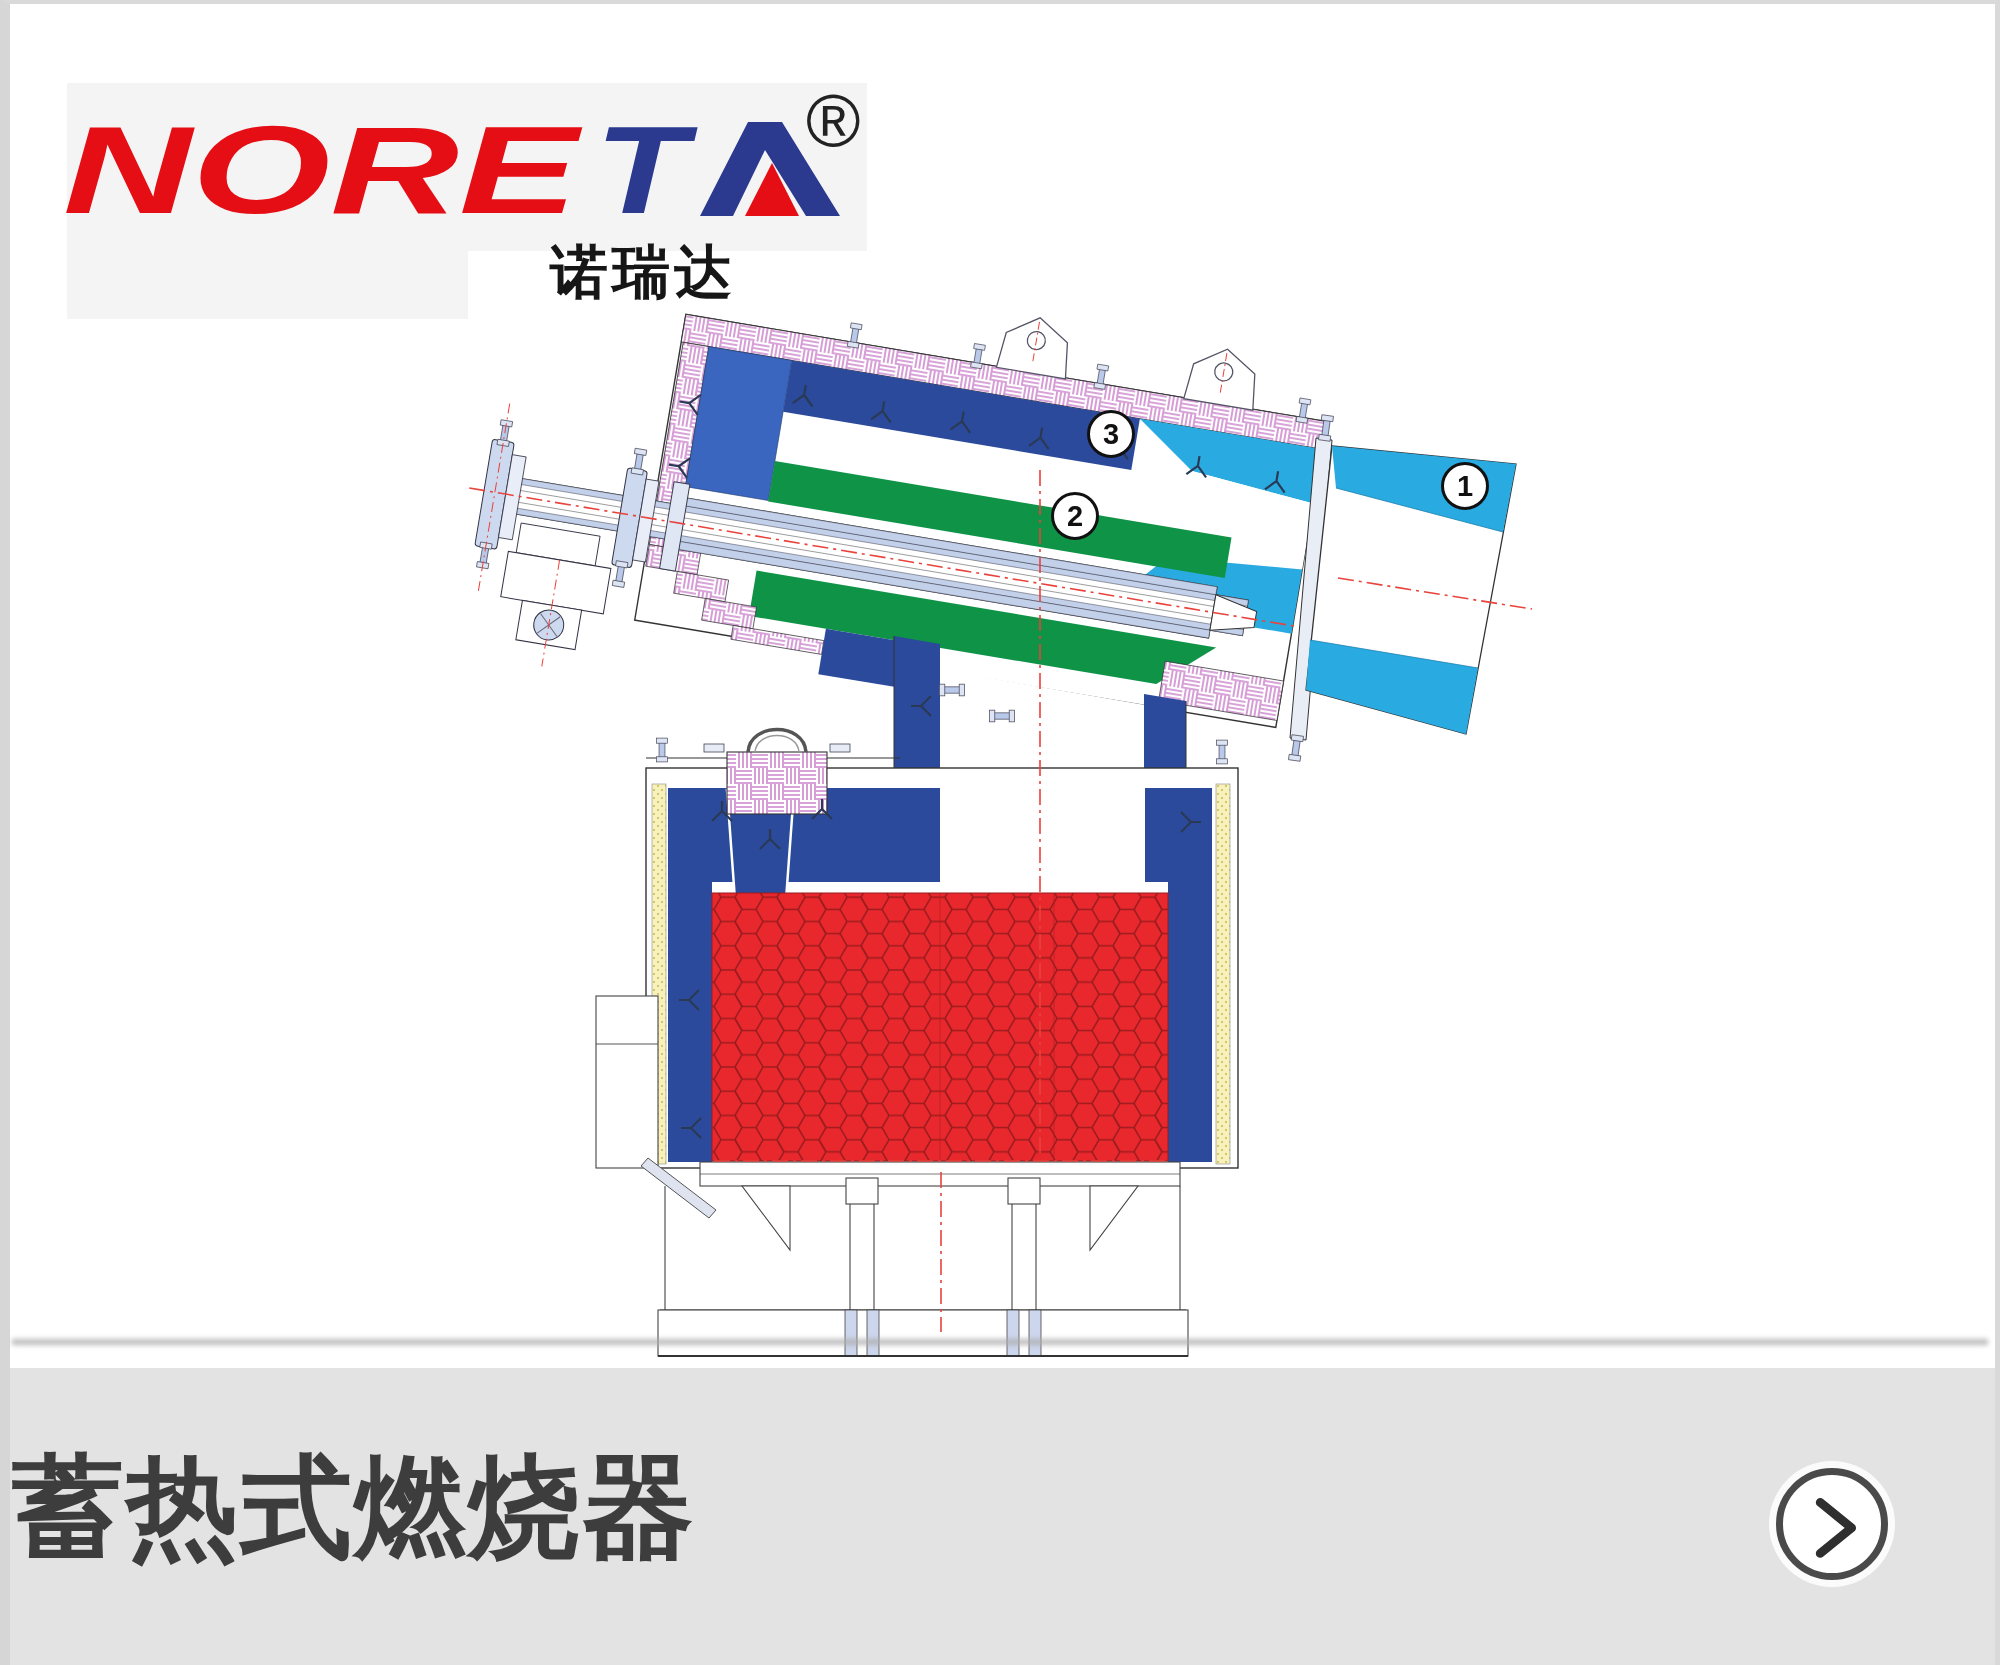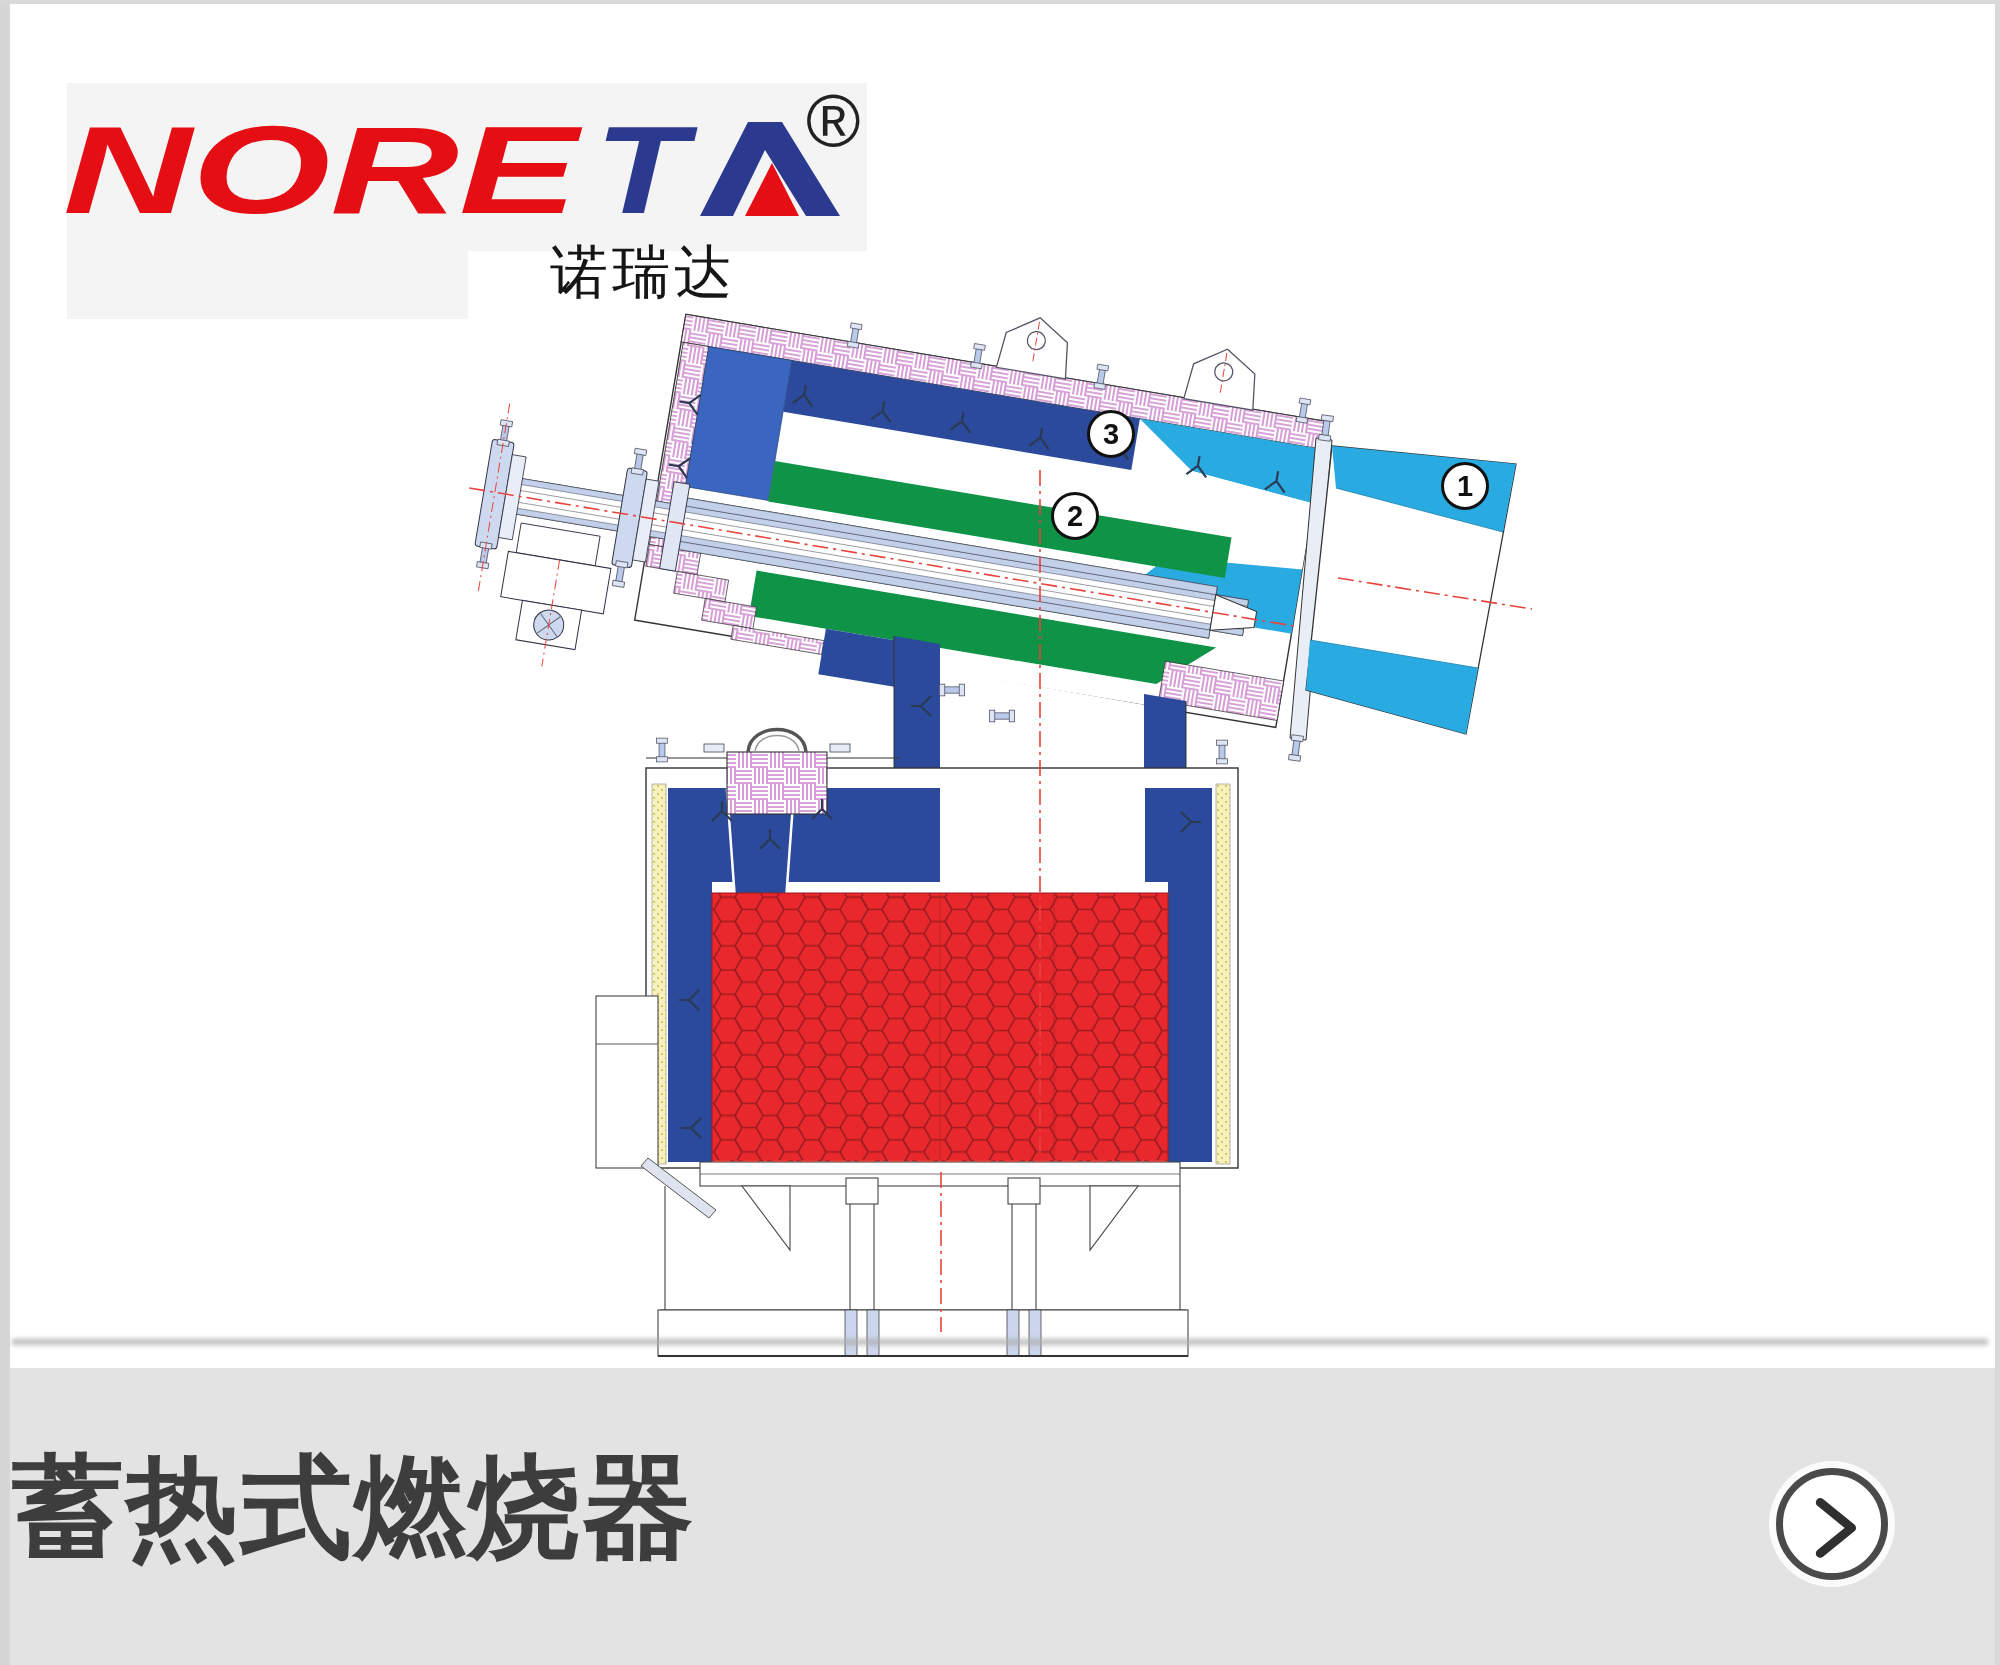--- a/index.html
+++ b/index.html
@@ -5,21 +5,21 @@
   html,body{margin:0;padding:0;}
   body{width:2000px;height:1665px;position:relative;background:#fff;
        font-family:"Liberation Sans","DejaVu Sans",sans-serif;overflow:hidden;}
   .frame{position:absolute;left:0;top:0;right:0;bottom:0;
          border-top:4px solid #d9d9d9;border-left:10px solid #d6d6d6;border-right:5px solid #d9d9d9;
          pointer-events:none;z-index:50;}
   
   .logo-panel-a{position:absolute;left:67px;top:83px;width:800px;height:168px;background:#f4f4f4;}
   .logo-panel-b{position:absolute;left:67px;top:83px;width:401px;height:236px;background:#f4f4f4;}
   .logo-svg{position:absolute;left:40px;top:60px;}
-  .logo-cn{position:absolute;left:550px;top:234px;width:260px;font-size:58px;font-weight:400;
+  .logo-cn{position:absolute;left:550px;top:234px;width:260px;font-size:58px;font-weight:700;
            letter-spacing:4px;color:#161616;}
   
   .diagram{position:absolute;left:440px;top:230px;width:1140px;height:1150px;}
   .part-label{position:absolute;width:42px;height:42px;border-radius:50%;background:#fff;
               border:3px solid #111;color:#111;font-size:29px;font-weight:700;
               display:flex;align-items:center;justify-content:center;z-index:20;}
   
   .divider-shadow{position:absolute;left:12px;top:1339px;width:1976px;height:6px;background:#ababab;
                   filter:blur(2.5px);opacity:.8;}
   .footer-bar{position:absolute;left:0;top:1368px;width:2000px;height:297px;background:#e3e3e3;}

